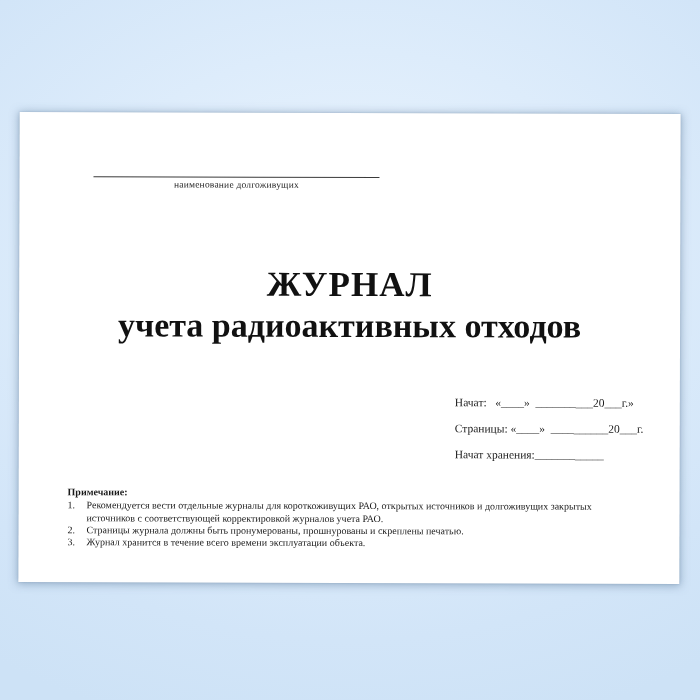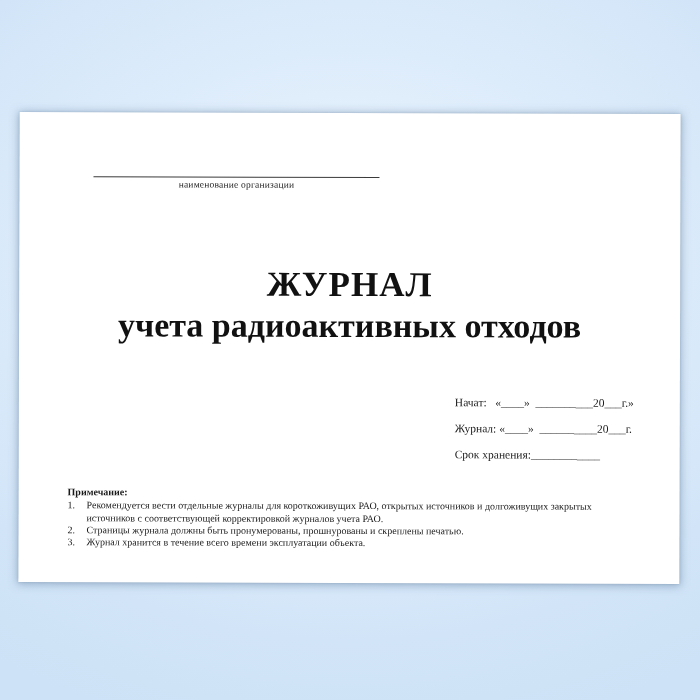--- a/index.html
+++ b/index.html
@@ -103,32 +103,32 @@
     max-width: 548px;
   }
 </style>
 </head>
 <body>
 
 <div class="paper">
 
   <div class="org-block">
     <div class="org-line"></div>
-    <span class="org-label">наименование организации</span>
+    <span class="org-label">наименование долгоживущих</span>
   </div>
 
   <div class="title-block">
     <div class="title-line1">ЖУРНАЛ</div>
     <div class="title-line2">учета радиоактивных отходов</div>
   </div>
 
   <div class="fields-block">
     <div class="field-line">Начат:   «____»  __________20___г.»</div>
-    <div class="field-line">Журнал: «____»  __________20___г.</div>
-    <div class="field-line">Срок хранения:____________</div>
+    <div class="field-line">Страницы: «____»  __________20___г.</div>
+    <div class="field-line">Начат хранения:____________</div>
   </div>
 
   <div class="notes-block">
     <div class="notes-heading">Примечание:</div>
 
     <div class="note-item">
       <span class="note-num">1.</span>
       <span class="note-text">Рекомендуется вести отдельные журналы для короткоживущих РАО, открытых источников и долгоживущих закрытых источников с соответствующей корректировкой журналов учета РАО.</span>
     </div>
 

